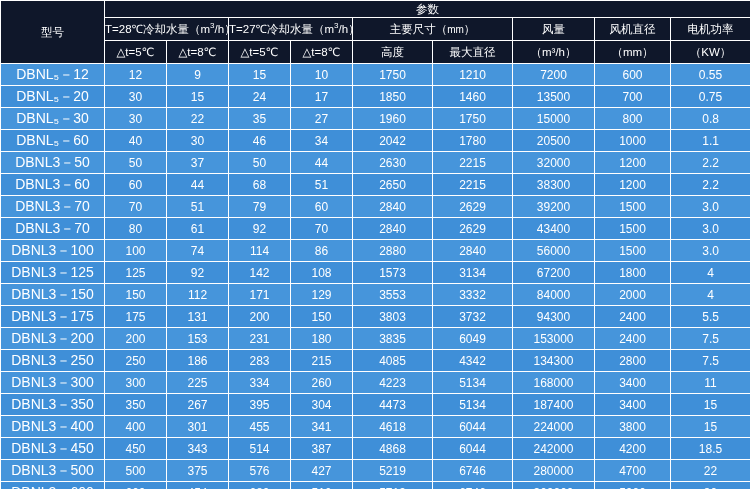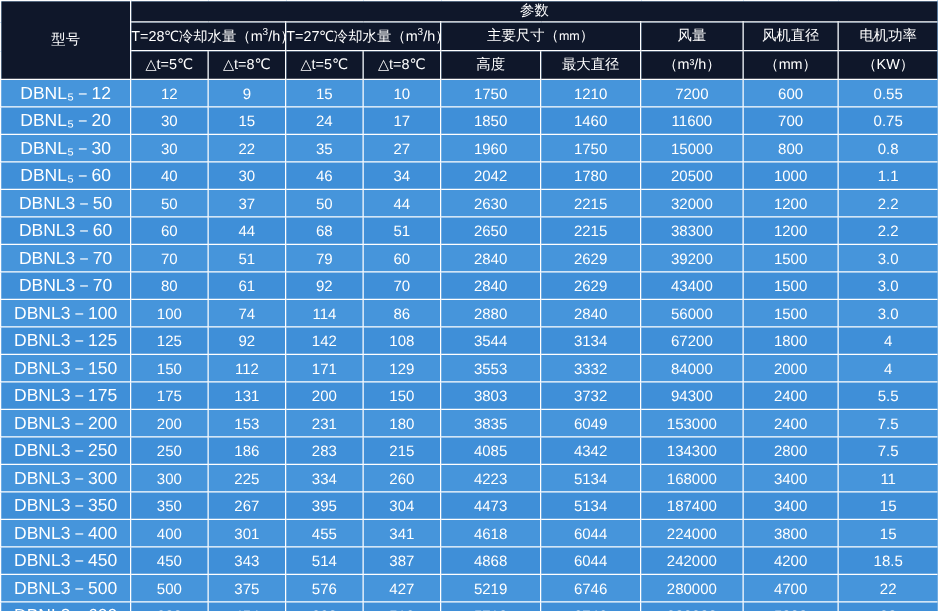--- a/index.html
+++ b/index.html
@@ -116,21 +116,21 @@
         <td>0.55</td>
       </tr>
       <tr class="alt">
         <td class="model">DBNL₅－20</td>
         <td>30</td>
         <td>15</td>
         <td>24</td>
         <td>17</td>
         <td>1850</td>
         <td>1460</td>
-        <td>11600</td>
+        <td>13500</td>
         <td>700</td>
         <td>0.75</td>
       </tr>
       <tr>
         <td class="model">DBNL₅－30</td>
         <td>30</td>
         <td>22</td>
         <td>35</td>
         <td>27</td>
         <td>1960</td>
@@ -210,21 +210,21 @@
         <td>56000</td>
         <td>1500</td>
         <td>3.0</td>
       </tr>
       <tr class="alt">
         <td class="model">DBNL3－125</td>
         <td>125</td>
         <td>92</td>
         <td>142</td>
         <td>108</td>
-        <td>3544</td>
+        <td>1573</td>
         <td>3134</td>
         <td>67200</td>
         <td>1800</td>
         <td>4</td>
       </tr>
       <tr>
         <td class="model">DBNL3－150</td>
         <td>150</td>
         <td>112</td>
         <td>171</td>

